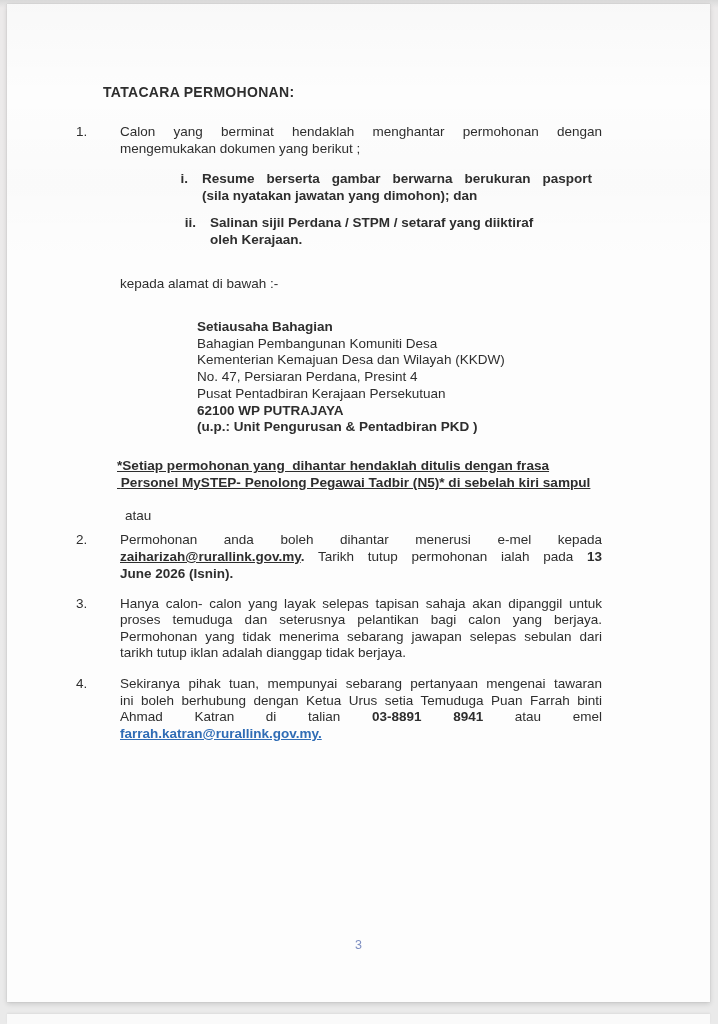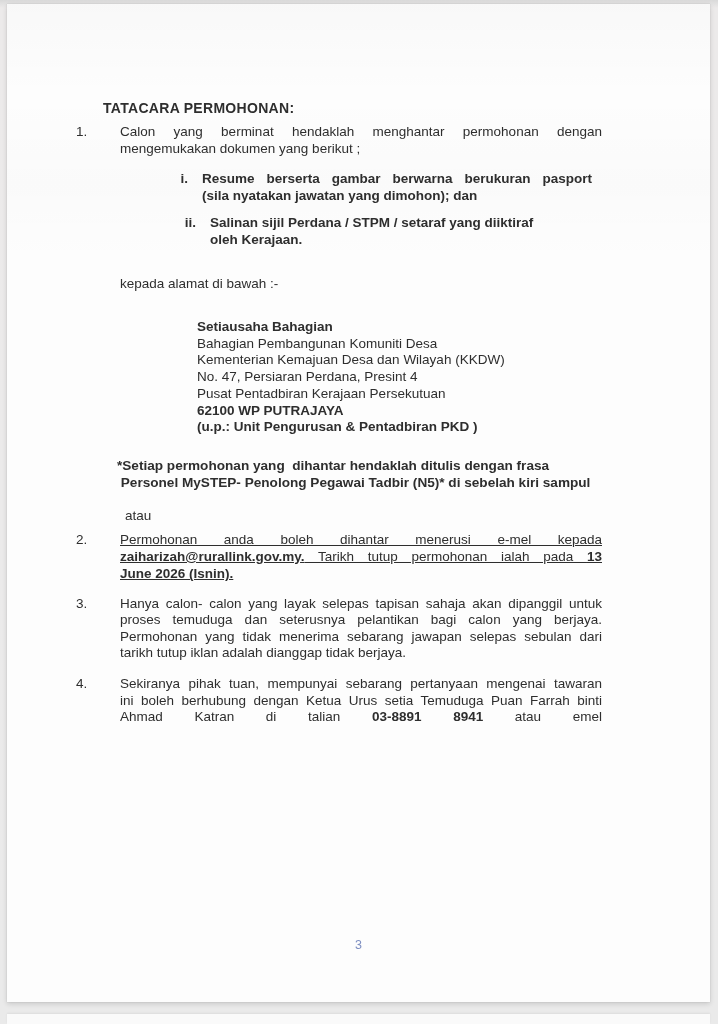--- a/index.html
+++ b/index.html
@@ -16,46 +16,46 @@
     box-shadow: 0 2px 5px rgba(0,0,0,.14), 0 0 1px rgba(0,0,0,.18);
     background-image: linear-gradient(180deg, rgba(0,0,0,.018) 0%, rgba(0,0,0,0) 9%, rgba(0,0,0,.012) 18%, rgba(0,0,0,0) 26%);
   }
   .next-page {
     position:absolute; left:7px; top:1014px; width:703px; height:10px;
     background:#fafafa;
     box-shadow: 0 -1px 2px rgba(0,0,0,.06);
   }
   .abs { position:absolute; }
   .title {
-    left:96px; top:96px;
+    left:96px; top:80px;
     font-weight:bold; font-size:14px; letter-spacing:.3px;
   }
   .para { font-size:13.5px; line-height:16.5px; }
   .row { display:flex; }
   .item-row { left:69px; }
   .item-row .num { width:44px; flex:0 0 44px; }
   .item-row .body { width:482px; flex:0 0 482px; }
   .sub-row { left:164px; font-weight:bold; }
   .sub-row .num { width:17px; flex:0 0 17px; text-align:right; margin-right:14px; }
   .sub-row .body { width:390px; flex:0 0 390px; }
   .tline { min-height:16.5px; }
   .jline { text-align:justify; text-align-last:justify; }
   .b { font-weight:bold; }
   .u { text-decoration:underline; }
   .link { color: var(--link-blue, #2f6cb5); }
   .kepada { left:113px; top:272px; }
   .address { left:190px; top:315px; width:360px; line-height:16.7px; font-size:13.5px; }
   .note { left:110px; top:453px; width:545px; font-weight:bold; font-size:13.6px; line-height:17px; }
-  .note .tline { white-space:pre-wrap; }
+  .note .tline { white-space:pre-wrap;text-decoration:underline; }
   .atau { left:118px; top:504px; }
   .pos-item1 { top:120px; }
   .pos-subi  { top:167px; }
   .pos-subii { top:211px;margin-left:8px; }
   .pos-item2 { top:527px; line-height:17px; }
-  .pos-item2 .tline { min-height:17px;text-decoration:underline; }
+  .pos-item2 .tline { min-height:17px; }
   .pos-item3 { top:592px; line-height:16.3px; }
   .pos-item3 .tline { min-height:16.3px; }
   .pos-item4 { top:672px; line-height:16.6px; }
   .pos-item4 .tline { min-height:16.6px; }
   .pagenum {
     left:0; top:934px; width:703px; text-align:center;
     font-size:12.5px; color: var(--page-number-blue, #7e8fc1);
   }
 </style>
 </head>
@@ -126,20 +126,21 @@
         <div class="tline"><span>tarikh tutup iklan adalah dianggap tidak berjaya.</span></div>
       </div>
   </div>
 
   <div class="abs para row item-row pos-item4">
     <span class="num">4.</span>
     <div class="body">
         <div class="tline jline"><span>Sekiranya pihak tuan, mempunyai sebarang pertanyaan mengenai tawaran</span></div>
         <div class="tline jline"><span>ini boleh berhubung dengan Ketua Urus setia Temuduga Puan Farrah binti</span></div>
         <div class="tline jline"><span>Ahmad Katran di talian </span><span class="b">03-8891 8941</span><span> atau emel</span></div>
+        <div class="tline"><span class="b u link">farrah.katran@rurallink.gov.my.</span></div>
       </div>
   </div>
 
   <div class="abs pagenum">3</div>
 
 </div>
 
 <div class="next-page"></div>
 
 </body></html>

